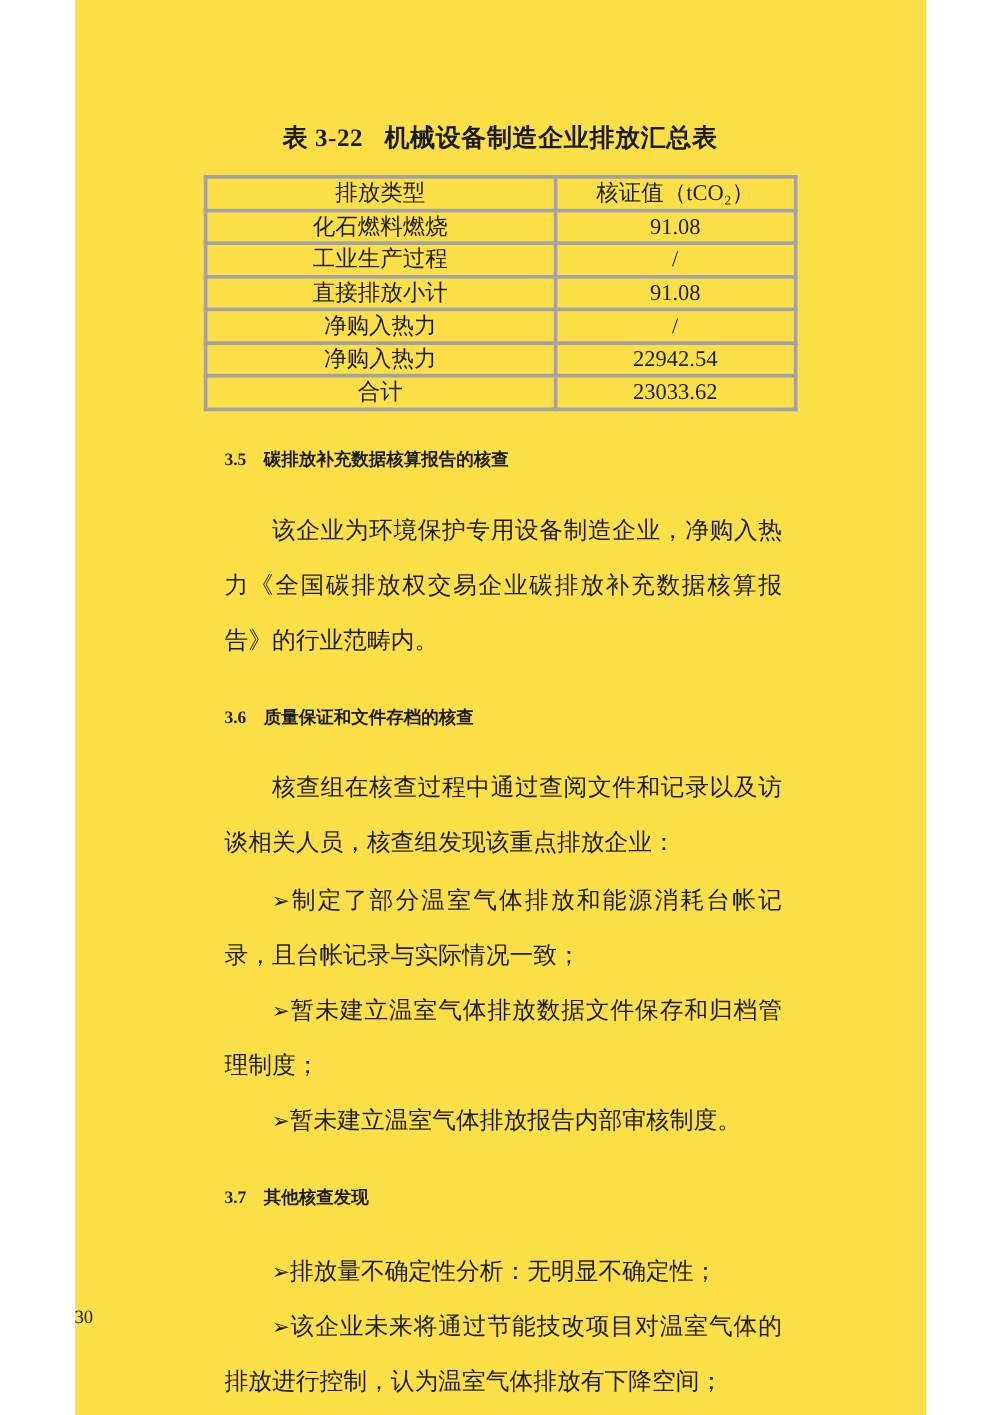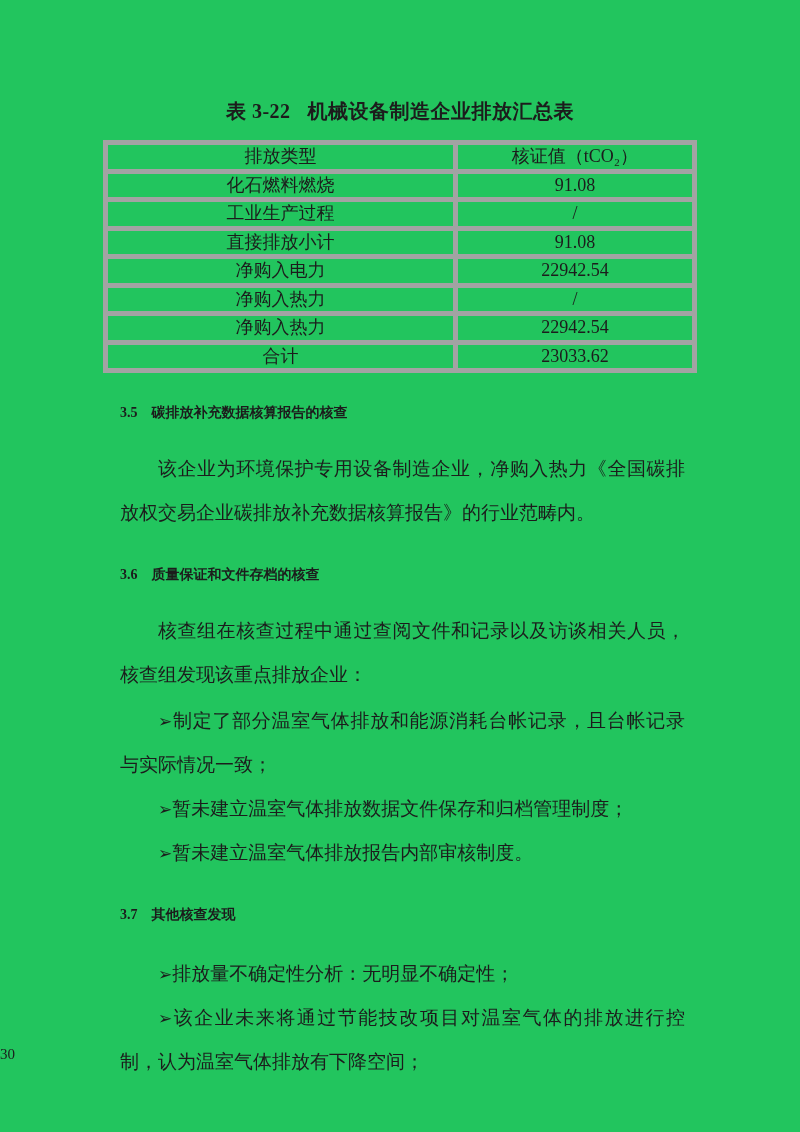--- a/index.html
+++ b/index.html
@@ -2,24 +2,24 @@
 <html lang="zh"><head>
 <meta charset="utf-8">
 <style>
   html, body {
     margin: 0;
     padding: 0;
     background: #ffffff;
   }
   .page {
     position: relative;
-    width: 800px;
+    width: 681px;
     height: 1132px;
     margin: 0 auto;
-    background: #22c55e;
+    background: #fde047;
     color: #1c1c1c;
     font-family: "Liberation Serif", "DejaVu Serif", serif;
     overflow: hidden;
   }
   .content {
     padding: 0 103px;
   }
   
   .doc-title {
     padding-top: 97px;
@@ -36,21 +36,21 @@
   
   table.data-table {
     width: 100%;
     margin-top: 14px;
     border-collapse: collapse;
     table-layout: fixed;
     font-size: 18px;
   }
   table.data-table th,
   table.data-table td {
-    border: 5px solid #a3a3a3;
+    border: 3px solid #a3a3a3;
     text-align: center;
     vertical-align: middle;
     font-weight: normal;
     height: 23.5px;
     line-height: 23.5px;
     padding: 0;
     overflow: hidden;
     white-space: nowrap;
   }
   
@@ -125,24 +125,20 @@
           </tr>
           <tr>
             <td>工业生产过程</td>
             <td>/</td>
           </tr>
           <tr>
             <td>直接排放小计</td>
             <td>91.08</td>
           </tr>
           <tr>
-            <td>净购入电力</td>
-            <td>22942.54</td>
-          </tr>
-          <tr>
             <td>净购入热力</td>
             <td>/</td>
           </tr>
           <tr>
             <td>净购入热力</td>
             <td>22942.54</td>
           </tr>
           <tr>
             <td>合计</td>
             <td>23033.62</td>

